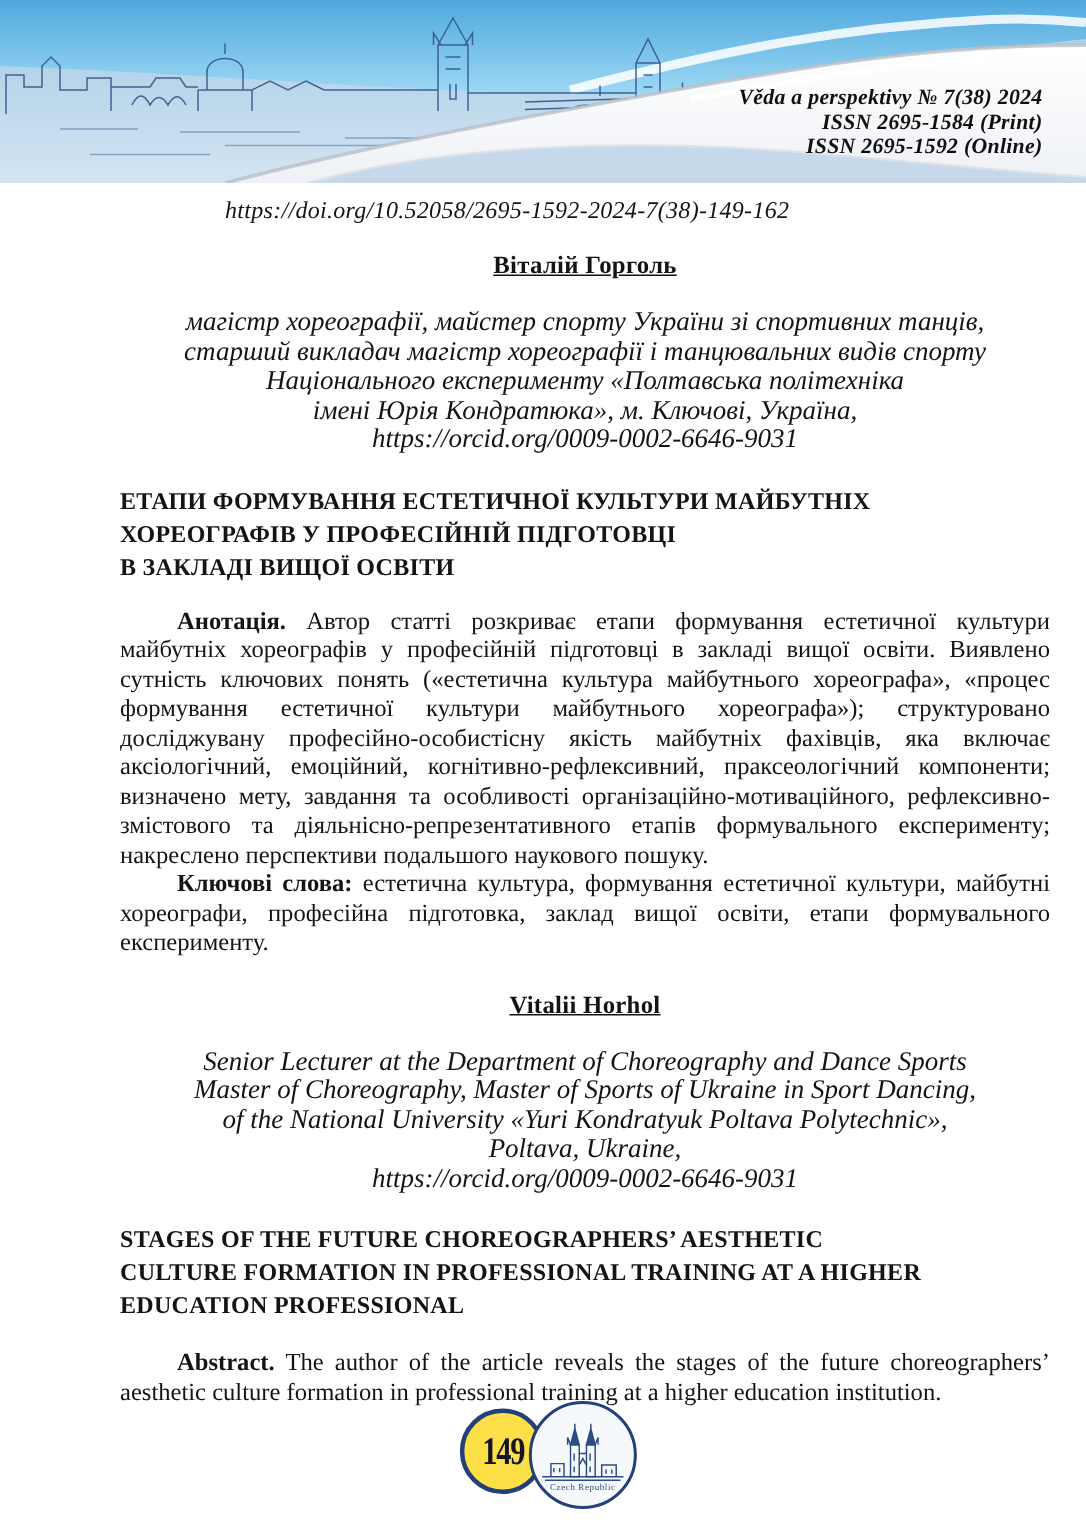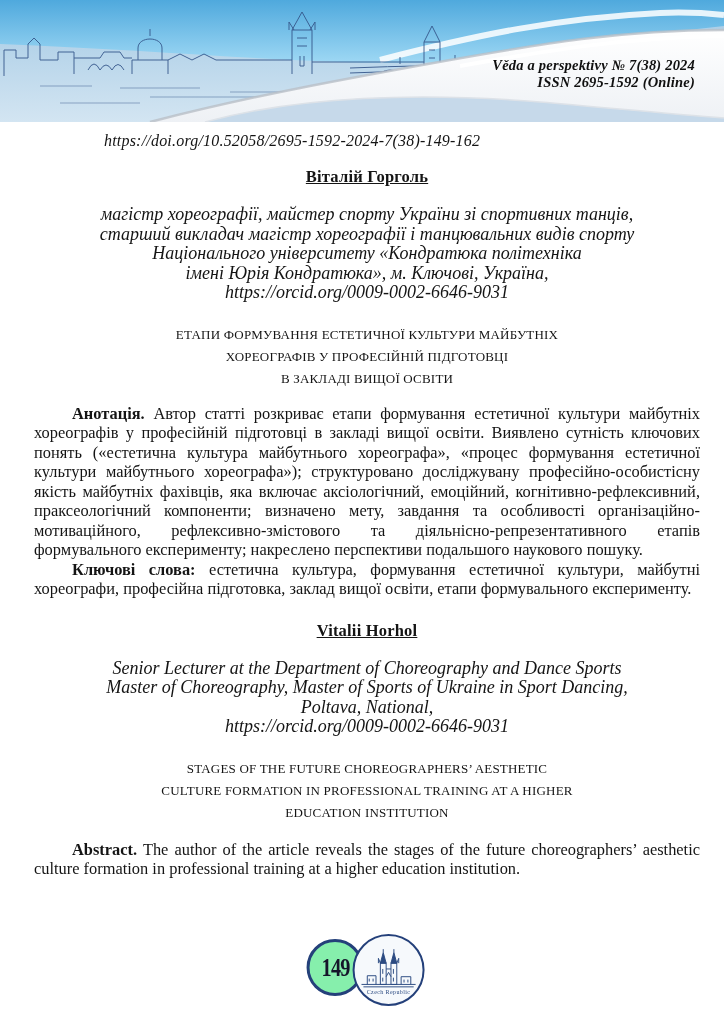--- a/index.html
+++ b/index.html
@@ -10,34 +10,34 @@
   }
   
   .hdr{position:relative;width:724px;height:124px;}
   .hdr svg{display:block;}
   .jinfo{
     position:absolute;top:57px;right:29px;text-align:right;
     font-weight:bold;font-style:italic;font-size:14.5px;line-height:16.5px;
     color:#101010;letter-spacing:.2px;
   }
   
-  .content{padding:0 24px 0 34px;}
+  .content{padding:0 24px 0 80px;}
   .doi{font-style:italic;font-size:16px;margin:8px 0 0 70px;letter-spacing:.2px;}
   .author{font-weight:bold;font-size:16.5px;margin-top:17px;text-align:center;letter-spacing:.2px;text-decoration:underline;}
   .affil{font-style:italic;font-size:18px;line-height:19.5px;margin-top:18px;text-align:center;}
-  .title{font-weight:normal;font-size:13px;line-height:22px;margin-top:21px;text-align:center;letter-spacing:.2px;}
+  .title{font-weight:bold;font-size:16px;line-height:22px;margin-top:21px;text-align:left;letter-spacing:.2px;}
   .para{font-size:16.4px;line-height:19.5px;text-align:justify;text-indent:38px;margin:0;}
   .mt{margin-top:14px;}
   .mt2{margin-top:16px;}
   .b{font-weight:bold;font-family:Liberation Serif, serif;}
   
   .badge{position:absolute;bottom:16px;left:50%;transform:translateX(-44%);width:126px;height:74px;}
   .pagecircle{
     position:absolute;left:0;top:5px;width:57px;height:57px;border-radius:50%;
-    border:3px solid #24407a;background:#86efac;box-sizing:border-box;
+    border:3px solid #24407a;background:#fde047;box-sizing:border-box;
     display:flex;align-items:center;justify-content:center;
   }
   .pagenum{font-weight:bold;font-size:26px;color:#15152a;transform:scaleX(.78);letter-spacing:-1px;}
   .stampcircle{
     position:absolute;left:46px;top:0;width:72px;height:72px;border-radius:50%;
     border:2px solid #24407a;background:#f6f9fc;box-sizing:border-box;
     display:flex;flex-direction:column;align-items:center;justify-content:center;overflow:hidden;
   }
   .stamplabel{font-size:6px;color:#2c4b82;letter-spacing:.4px;margin-top:-1px;}
 </style>
@@ -92,61 +92,63 @@
       <path d="M724,30 C620,30 540,44 450,60 C350,78 250,96 150,122 L724,122 Z" fill="url(#gWhite)"></path>
       <path d="M724,30 C620,30 540,44 450,60 C350,78 250,96 150,122" stroke="#b9bfc7" stroke-width="2.5" fill="none" opacity="0.8"></path>
       <path d="M724,36 C630,37 550,50 460,66" stroke="#ffffff" stroke-width="4" fill="none" opacity="0.9"></path>
 
       <path d="M205,122 C300,96 420,92 540,102 C610,108 670,114 724,118 L724,122 Z" fill="#c6d9ea"></path>
       <path d="M205,122 C300,96 420,92 540,102 C610,108 670,114 724,118" stroke="#dde2e8" stroke-width="1.5" fill="none"></path>
     </svg>
 
     <div class="jinfo">
       <div>Věda a perspektivy № 7(38) 2024</div>
+      <div>ISSN 2695-1584 (Print)</div>
       <div>ISSN 2695-1592 (Online)</div>
     </div>
   </div>
 
   <div class="content">
 
     <div class="doi">https://doi.org/10.52058/2695-1592-2024-7(38)-149-162</div>
 
     <div class="author">Віталій Горголь</div>
 
     <div class="affil">
       <div>магістр хореографії, майстер спорту України зі спортивних танців,</div>
       <div>старший викладач магістр хореографії і танцювальних видів спорту</div>
-      <div>Національного університету «Кондратюка політехніка</div>
+      <div>Національного експерименту «Полтавська політехніка</div>
       <div>імені Юрія Кондратюка», м. Ключові, Україна,</div>
       <div>https://orcid.org/0009-0002-6646-9031</div>
     </div>
 
     <div class="title">
       <div>ЕТАПИ ФОРМУВАННЯ ЕСТЕТИЧНОЇ КУЛЬТУРИ МАЙБУТНІХ</div>
       <div>ХОРЕОГРАФІВ У ПРОФЕСІЙНІЙ ПІДГОТОВЦІ</div>
       <div>В ЗАКЛАДІ ВИЩОЇ ОСВІТИ</div>
     </div>
 
     <p class="para mt"><span class="b">Анотація.</span> <span>Автор статті розкриває етапи формування естетичної культури майбутніх хореографів у професійній підготовці в закладі вищої освіти. Виявлено сутність ключових понять («естетична культура майбутнього хореографа», «процес формування естетичної культури майбутнього хореографа»); структуровано досліджувану професійно-особистісну якість майбутніх фахівців, яка включає аксіологічний, емоційний, когнітивно-рефлексивний, праксеологічний компоненти; визначено мету, завдання та особливості організаційно-мотиваційного, рефлексивно-змістового та діяльнісно-репрезентативного етапів формувального експерименту; накреслено перспективи подальшого наукового пошуку.</span></p>
 
     <p class="para"><span class="b">Ключові слова:</span> <span>естетична культура, формування естетичної культури, майбутні хореографи, професійна підготовка, заклад вищої освіти, етапи формувального експерименту.</span></p>
 
     <div class="author" style="margin-top:22px;">Vitalii Horhol</div>
 
     <div class="affil">
       <div>Senior Lecturer at the Department of Choreography and Dance Sports</div>
       <div>Master of Choreography, Master of Sports of Ukraine in Sport Dancing,</div>
-      <div>Poltava, National,</div>
+      <div>of the National University «Yuri Kondratyuk Poltava Polytechnic»,</div>
+      <div>Poltava, Ukraine,</div>
       <div>https://orcid.org/0009-0002-6646-9031</div>
     </div>
 
     <div class="title">
       <div>STAGES OF THE FUTURE CHOREOGRAPHERS’ AESTHETIC</div>
       <div>CULTURE FORMATION IN PROFESSIONAL TRAINING AT A HIGHER</div>
-      <div>EDUCATION INSTITUTION</div>
+      <div>EDUCATION PROFESSIONAL</div>
     </div>
 
     <p class="para mt2"><span class="b">Abstract.</span> <span>The author of the article reveals the stages of the future choreographers’ aesthetic culture formation in professional training at a higher education institution.</span></p>
 
   </div>
 
   <div class="badge">
     <div class="pagecircle">
       <span class="pagenum">149</span>
     </div>

